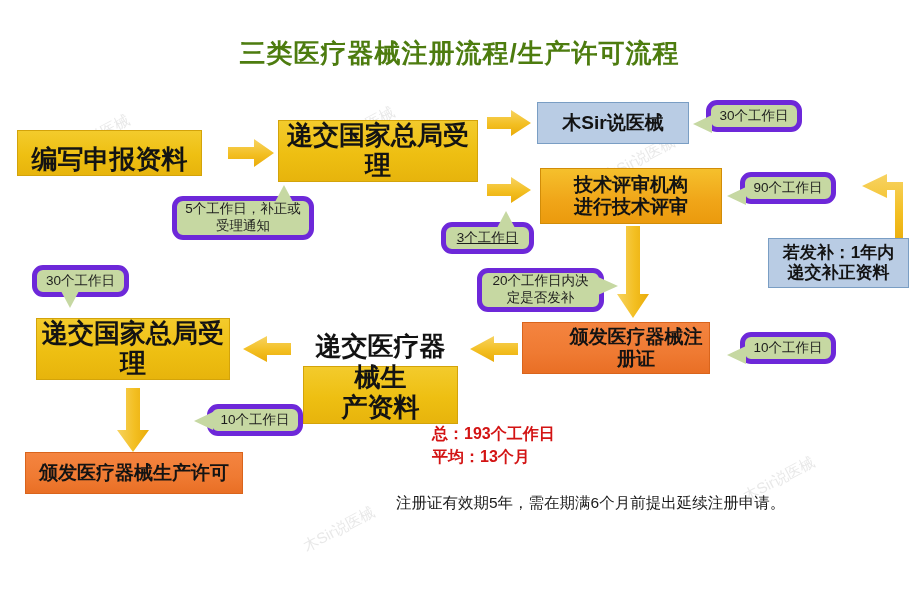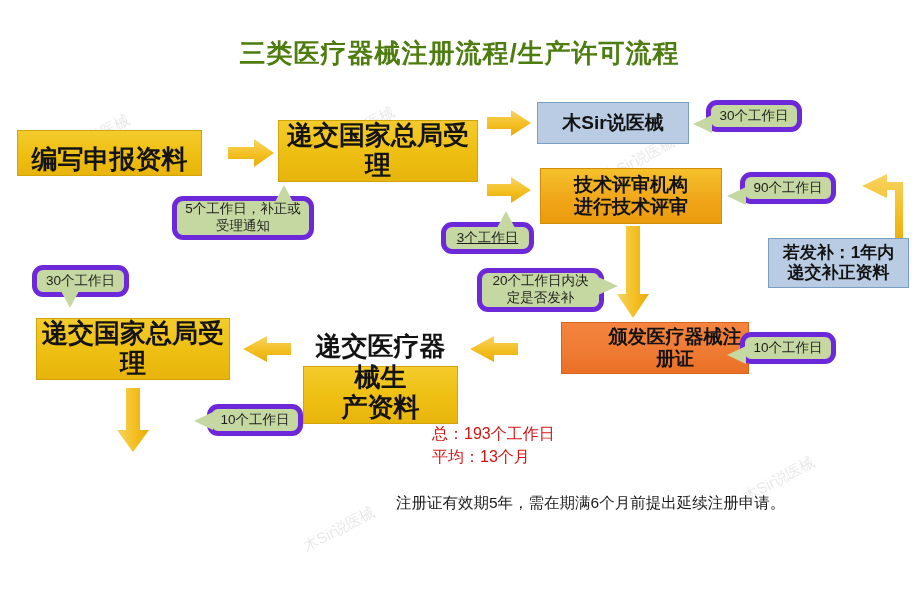--- a/index.html
+++ b/index.html
@@ -89,21 +89,21 @@
     left:-18px;
   }
 
   
   .arrow{position:absolute;}
 
   
   .red-note{
     position:absolute;
     color:#d31414;
-    font-weight:normal;
+    font-weight:bold;
     font-size:16px;
     line-height:1.45;
     white-space:pre-line;
   }
   .black-note{
     position:absolute;
     color:#1a1a1a;
     font-size:15.5px;
     line-height:1.4;
     margin-top:12px;
@@ -233,38 +233,41 @@
 
   <div class="box yellow" style="left:303px;top:320px;width:155px;height:58px;margin-top:46px;">
     <span style="white-space:pre-line;">递交医疗器械生
 产资料</span>
   </div>
 
   <svg class="arrow" style="left:470px;top:336px;" width="48" height="26" viewBox="0 0 48 26">
     <polygon points="48,7 24,7 24,0 0,13 24,26 24,19 48,19" fill="url(#ag1)"></polygon>
   </svg>
 
-  <div class="box orange" style="left:561px;top:322px;width:188px;height:52px;padding-left:40px;">
+  <div class="box orange" style="left:522px;top:322px;width:188px;height:52px;padding-left:40px;">
     <span>颁发医疗器械注册证</span>
   </div>
 
   <div class="callout" style="left:740px;top:332px;width:96px;height:32px;">
     <span class="tail tail-left" style="top:9px;"></span>
     <span>10个工作日</span>
   </div>
 
   <svg class="arrow" style="left:117px;top:388px;" width="32" height="64" viewBox="0 0 32 64">
     <polygon points="9,0 23,0 23,42 32,42 16,64 0,42 9,42" fill="url(#ag2)"></polygon>
   </svg>
 
   <div class="callout" style="left:207px;top:404px;width:96px;height:32px;">
     <span class="tail tail-left" style="top:3px;"></span>
     <span>10个工作日</span>
   </div>
 
+  <div class="box orange" style="left:25px;top:452px;width:218px;height:42px;">
+    <span>颁发医疗器械生产许可</span>
+  </div>
 
   <div class="red-note" style="left:432px;top:422px;">总：193个工作日
 平均：13个月</div>
 
   <div class="black-note" style="left:396px;top:480px;">注册证有效期5年，需在期满6个月前提出延续注册申请。</div>
 
 
 </div>
 
 </body></html>

